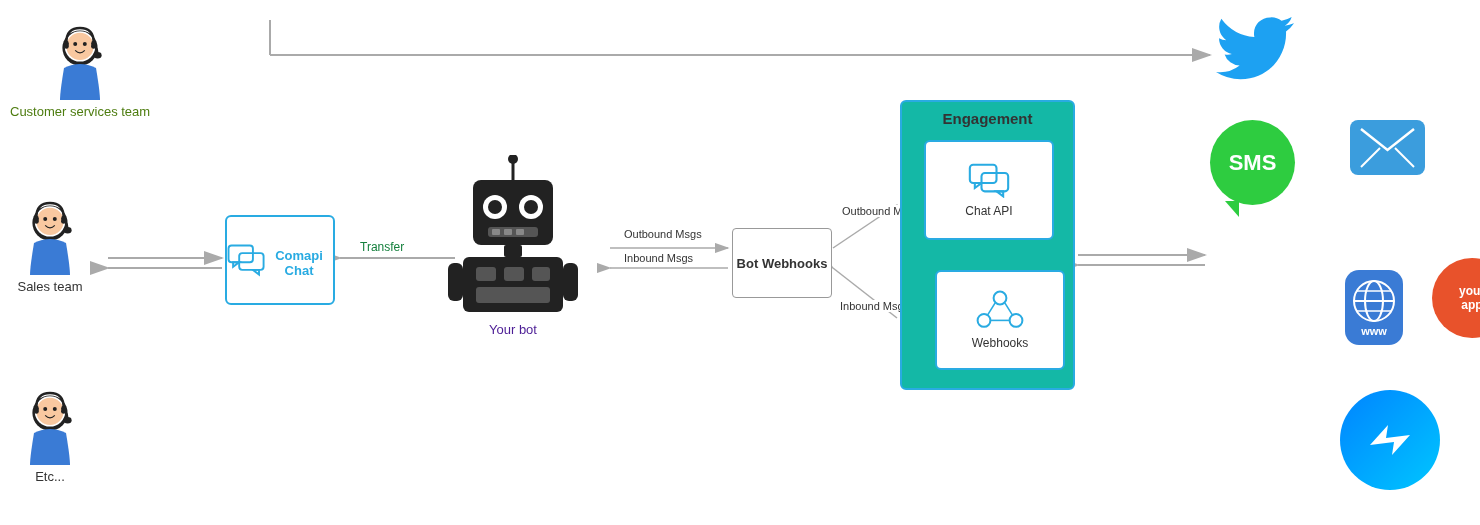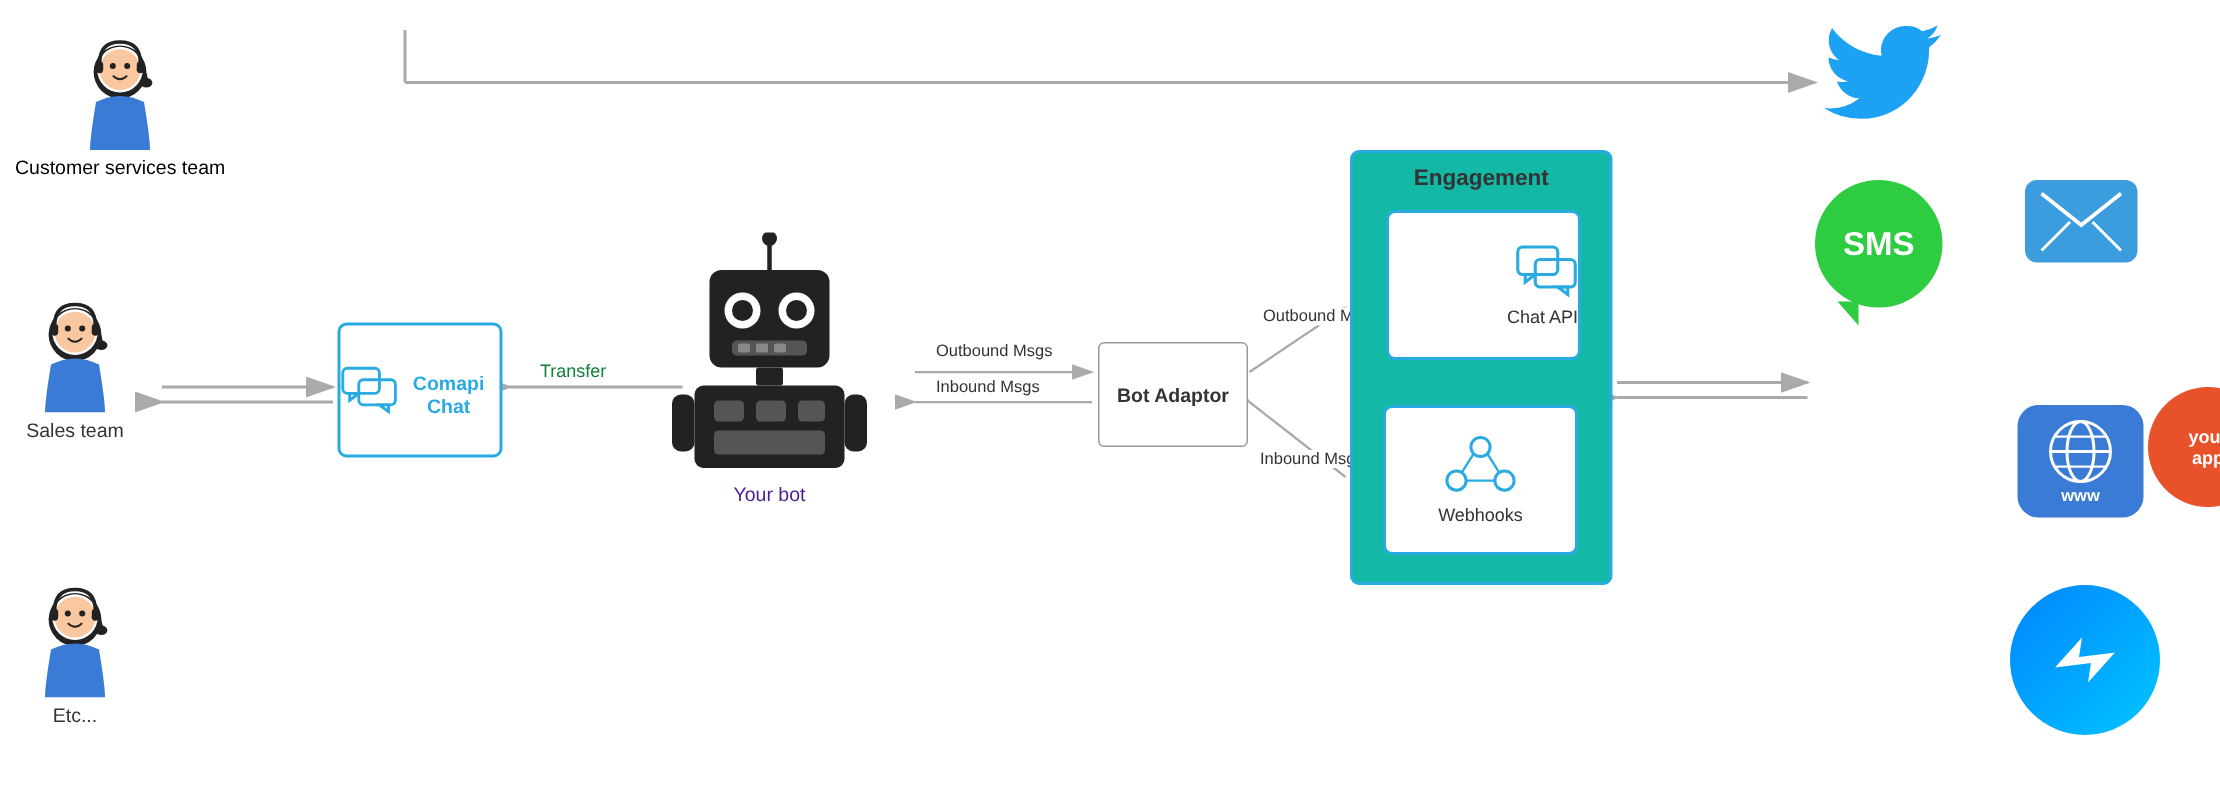--- a/index.html
+++ b/index.html
@@ -93,21 +93,21 @@
 
     
     .chat-api-box {
       position: absolute;
       border: 2px solid #29abe2;
       border-radius: 6px;
       width: 130px;
       height: 100px;
       display: flex;
       flex-direction: column;
-      align-items: flex-end;
+      align-items: center;
       justify-content: center;
       background: #fff;
     }
     .chat-api-label {
       font-size: 12px;
       color: #333;
       margin-top: 6px;
       text-align: center;
     }
 
@@ -201,21 +201,21 @@
       height: 55px;
       background: #3b9ddd;
       border-radius: 8px;
       display: flex;
       align-items: center;
       justify-content: center;
     }
 
     
     .www-icon {
-      width: 84px;
+      width: 58px;
       height: 75px;
       background: #3a7bd5;
       border-radius: 14px;
       display: flex;
       flex-direction: column;
       align-items: center;
       justify-content: center;
       color: white;
       font-size: 11px;
       font-weight: bold;
@@ -304,21 +304,21 @@
       <path d="M44 38 Q50 44 56 38" stroke="#222" stroke-width="1.5" fill="none"></path>
 
       <path d="M33 28 Q33 10 50 10 Q67 10 67 28" stroke="#222" stroke-width="3" fill="none"></path>
       <rect x="30" y="26" width="6" height="10" rx="3" fill="#222"></rect>
       <rect x="64" y="26" width="6" height="10" rx="3" fill="#222"></rect>
       <path d="M64 33 Q72 33 72 40 L72 42" stroke="#222" stroke-width="2" fill="none"></path>
       <ellipse cx="72" cy="44" rx="5" ry="4" fill="#222"></ellipse>
 
       <path d="M30 60 Q25 90 25 100 L75 100 Q75 90 70 60 Q60 55 50 55 Q40 55 30 60Z" fill="#3a7bd5"></path>
     </svg>
-    <div class="agent-label" style="color:#000000;">Customer
+    <div class="agent-label" style="color:#4d7c0f;">Customer
 services team</div>
   </div>
 
   <div class="agent-icon" style="top:385px; left:10px;">
     <svg class="agent-svg" viewBox="0 0 100 100">
       <circle cx="50" cy="35" r="22" fill="#222"></circle>
       <circle cx="50" cy="33" r="19" fill="#fff"></circle>
       <circle cx="50" cy="33" r="17" fill="#f9c8a0"></circle>
       <circle cx="44" cy="30" r="2.5" fill="#222"></circle>
       <circle cx="56" cy="30" r="2.5" fill="#222"></circle>
@@ -396,42 +396,42 @@
       <rect x="28" y="132" width="74" height="16" rx="3" fill="#555"></rect>
     </svg>
     <div class="your-bot-label" style="position:static; margin-top:2px; font-size:13px;">Your bot</div>
   </div>
 
   <div class="arrow-label" style="top:228px; left:622px;">Outbound Msgs</div>
 
   <div class="arrow-label" style="top:252px; left:622px;">Inbound Msgs</div>
 
   <div class="bot-adaptor-box" style="top:228px; left:732px;">
-    <span>Bot Adaptor</span>
+    <span>Bot Webhooks</span>
   </div>
 
   <div class="arrow-label" style="top:205px; left:840px;">Outbound Msgs</div>
 
   <div class="arrow-label" style="top:300px; left:838px;">Inbound Msgs</div>
 
   <div class="engagement-box" style="top:100px; left:900px;">
     <div class="engagement-title">Engagement</div>
 
     <div class="chat-api-box" style="top:38px; left:22px; position:absolute;">
 
       <svg width="42" height="35" viewBox="0 0 50 42">
         <rect x="2" y="2" width="32" height="22" rx="4" fill="none" stroke="#29abe2" stroke-width="2.5"></rect>
         <polygon points="8,24 8,30 16,24" fill="none" stroke="#29abe2" stroke-width="2.5"></polygon>
         <rect x="16" y="12" width="32" height="22" rx="4" fill="none" stroke="#29abe2" stroke-width="2.5"></rect>
         <polygon points="42,34 42,40 34,34" fill="none" stroke="#29abe2" stroke-width="2.5"></polygon>
       </svg>
       <div class="chat-api-label">Chat API</div>
     </div>
 
-    <div class="webhooks-box" style="top:168px; left:20px; position:absolute;">
+    <div class="webhooks-box" style="top:168px; left:33px; position:absolute;">
 
       <svg width="48" height="40" viewBox="0 0 60 50">
         <circle cx="10" cy="38" r="8" fill="none" stroke="#29abe2" stroke-width="2.5"></circle>
         <circle cx="50" cy="38" r="8" fill="none" stroke="#29abe2" stroke-width="2.5"></circle>
         <circle cx="30" cy="10" r="8" fill="none" stroke="#29abe2" stroke-width="2.5"></circle>
         <line x1="18" y1="38" x2="42" y2="38" stroke="#29abe2" stroke-width="2"></line>
         <line x1="14" y1="32" x2="24" y2="16" stroke="#29abe2" stroke-width="2"></line>
         <line x1="46" y1="32" x2="36" y2="16" stroke="#29abe2" stroke-width="2"></line>
       </svg>
       <div class="webhooks-label">Webhooks</div>

